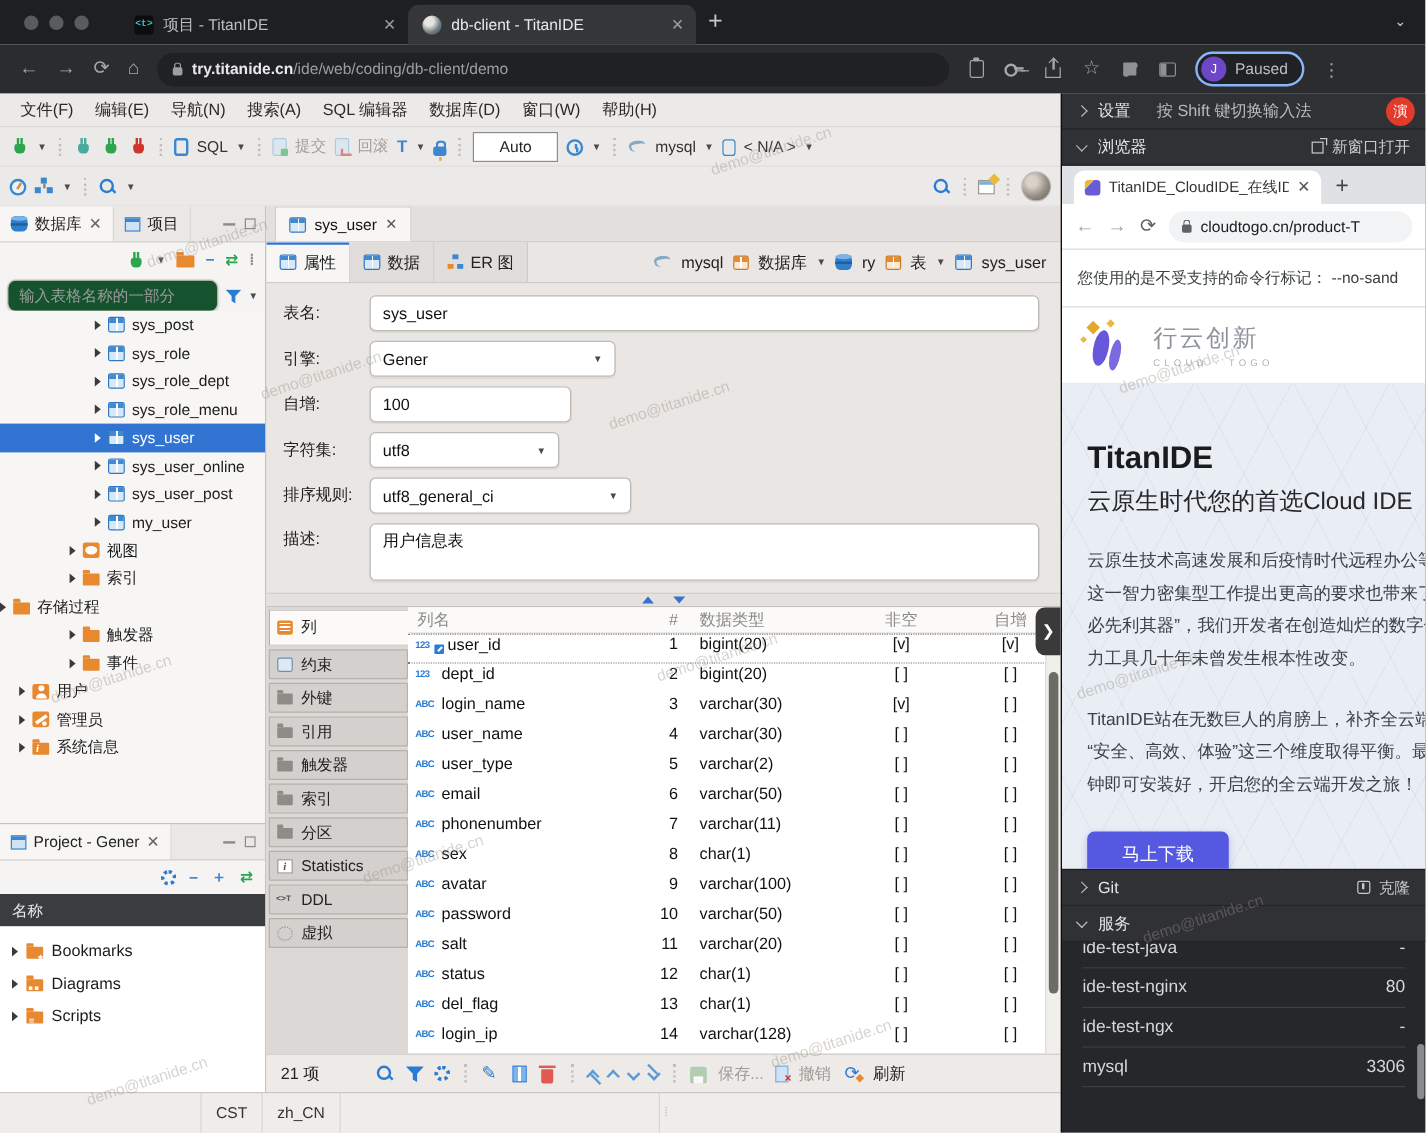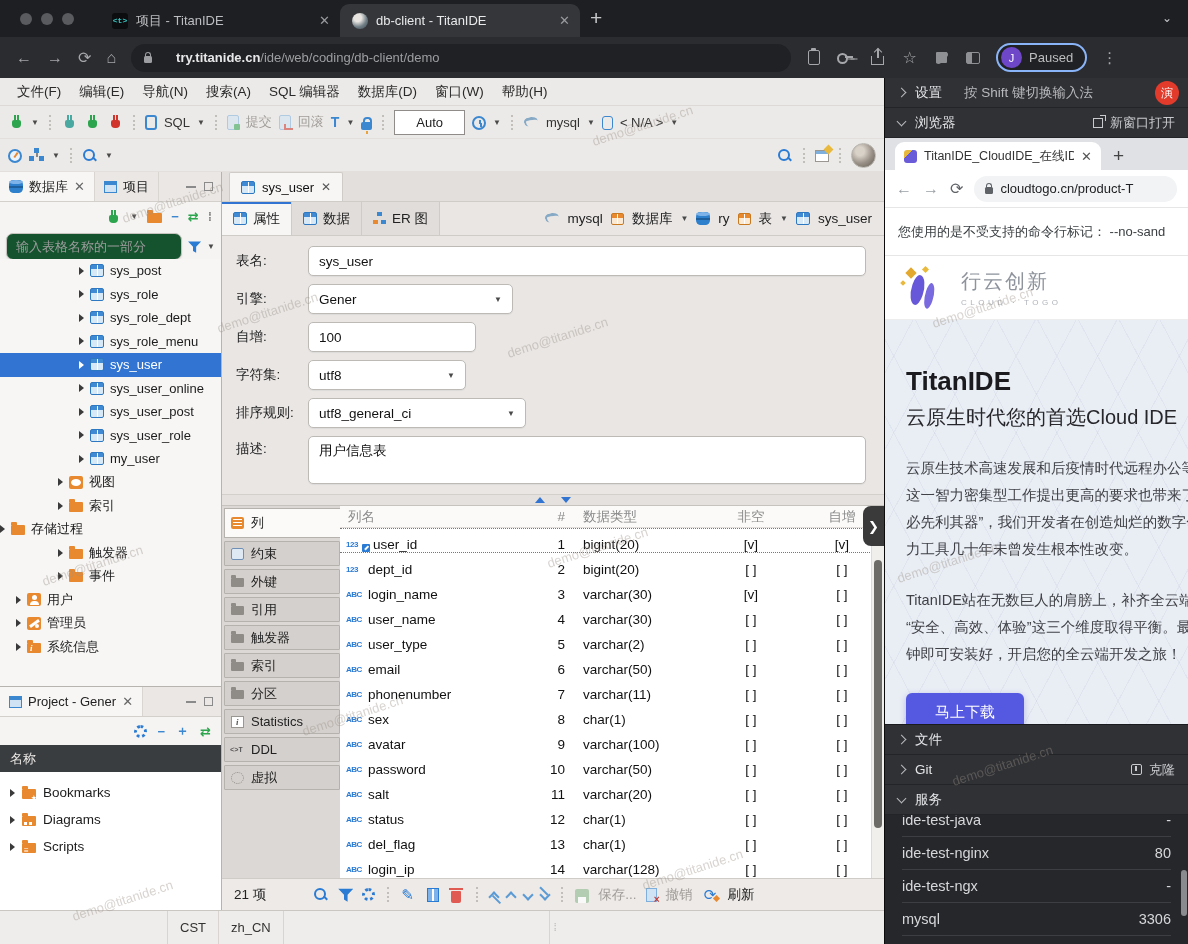--- a/index.html
+++ b/index.html
@@ -15,21 +15,21 @@
   .btab .ttl{flex:1;white-space:nowrap;overflow:hidden}
   .btab.active{background:#35363a;border-radius:9px 9px 0 0;color:#e8e9ea}
   .fav{width:16px;height:16px;border-radius:3px;flex:none;display:flex;align-items:center;justify-content:center}
   .fav-t{background:#0c0d0f;color:#35c3c0;font:bold 8px "Liberation Mono","DejaVu Sans Mono",monospace}
   .fav-db{border-radius:50%;background:radial-gradient(circle at 35% 30%,#e8e5e0 25%,#6f7d85 60%,#3c464d)}
   .tabx{color:#9a9b9e;font-size:13px;flex:none}
   .newtab-btn{color:#c6c7c9;font-size:21px;margin:0 0 7px 10px}
   .tabstrip-right{margin-left:auto;color:#c6c7c9;font-size:12px;padding:0 16px 12px 0}
   .urlbar{position:absolute;top:37px;left:0;right:0;height:41px;background:#2b2c2f;display:flex;align-items:center;gap:15px;padding:0 16px}
   .navic{color:#a6a7aa;font-size:16px;line-height:1}
-  .urlpill{width:660px;height:28px;background:#202124;border-radius:14px;display:flex;align-items:center;gap:24px;padding:0 13px;font-size:13px;color:#9d9ea1}
+  .urlpill{width:660px;height:28px;background:#202124;border-radius:14px;display:flex;align-items:center;gap:8px;padding:0 13px;font-size:13px;color:#9d9ea1}
   .urlpill b{color:#e8e8ea;font-weight:bold}
   .ic-lock{width:8px;height:7px;background:#9d9ea1;border-radius:1.5px;position:relative;margin-top:3px;flex:none}
   .ic-lock::before{content:"";position:absolute;top:-4px;left:1px;width:4px;height:4px;border:1.5px solid #9d9ea1;border-bottom:none;border-radius:3px 3px 0 0}
   .bi{width:17px;height:17px;position:relative;flex:none}
   .bi-clipboard{border:1.5px solid #a6a7aa;border-radius:2px;width:12px;height:15px;margin:1px 2px}
   .bi-clipboard::before{content:"";position:absolute;top:-3px;left:2px;width:5px;height:3px;background:#a6a7aa;border-radius:1px}
   .bi-key{margin-top:6px}
   .bi-key::before{content:"";position:absolute;left:0;top:1px;width:7px;height:7px;border:2px solid #a6a7aa;border-radius:50%}
   .bi-key::after{content:"";position:absolute;left:8px;top:4px;width:8px;height:2px;background:#a6a7aa;box-shadow:5px 2px 0 -0.5px #a6a7aa,2px 2px 0 -0.5px #a6a7aa}
   .bi-share{border:1.5px solid #a6a7aa;border-top:none;width:13px;height:9px;margin:6px 2px 0}
@@ -172,21 +172,21 @@
   .sti-cols::after{content:"";position:absolute;inset:2px;background:repeating-linear-gradient(180deg,#fff 0 1px,transparent 1px 3px)}
   .sti-brackets{border:1.5px solid #6f8fb5;border-radius:2px;background:#dfe9f4}
   .sti-gfolder{background:#8f8c88;border-radius:1px;height:9px;margin-top:2px}
   .sti-gfolder::before{content:"";position:absolute;top:-3px;left:0;width:5px;height:3px;background:#8f8c88;border-radius:1px 1px 0 0}
   .sti-stat{border:1px solid #9a9792;background:#fff}
   .sti-stat::after{content:"i";position:absolute;left:4px;top:0;color:#555;font:italic bold 9px/11px "Liberation Serif",serif}
   .sti-ddl::after{content:"<>T";position:absolute;left:-1px;top:1px;color:#555;font:bold 7px/10px "Liberation Mono","DejaVu Sans Mono",monospace}
   .sti-virtual{border:1.5px dotted #8f8c88;border-radius:50%}
   .cols-table{flex:1;background:#fff;position:relative;overflow:hidden;font-size:13.5px;color:#111}
   .chead{display:flex;height:22px;color:#8a8a8a;background:#fbfaf9;border-bottom:1px solid #e0ddda;align-items:center}
-  .crow{display:flex;height:25px;align-items:flex-end;border-top:1px solid transparent;border-bottom:1px solid transparent}
+  .crow{display:flex;height:25px;align-items:flex-start;border-top:1px solid transparent;border-bottom:1px solid transparent}
   .crow.selected{border-top:1px dotted #777;border-bottom:1px dotted #777}
   .c-name{width:135px;padding-left:6px;display:flex;align-items:center;gap:3px;overflow:hidden;white-space:nowrap}
   .c-num{width:100px;text-align:right;padding-right:10px}
   .c-type{width:127px;padding-left:8px}
   .c-nn{width:98px;text-align:center}
   .c-ai{width:84px;text-align:center}
   .chead .c-name{padding-left:8px}
   .dticon{font:bold 8px/13px "Liberation Sans",sans-serif;color:#2a7bd4;width:19px;flex:none;letter-spacing:-0.5px}
   .keybadge{width:8px;height:8px;background:#2a7bd4;border-radius:1px;position:relative;flex:none;margin-left:-6px;margin-top:8px}
   .keybadge::after{content:"";position:absolute;left:1.5px;top:3px;width:5px;height:1.5px;background:#fff;transform:rotate(-45deg)}
@@ -433,25 +433,20 @@
               <span>sys_user_online</span>
             </div>
             <div class="trow" style="padding-left: 79px;">
               <span class="tri"></span>
               <span class="tic tic-table"></span>
               <span>sys_user_post</span>
             </div>
             <div class="trow" style="padding-left: 79px;">
               <span class="tri"></span>
               <span class="tic tic-table"></span>
-              <span>sys_user_role</span>
-            </div>
-            <div class="trow" style="padding-left: 79px;">
-              <span class="tri"></span>
-              <span class="tic tic-table"></span>
               <span>my_user</span>
             </div>
             <div class="trow" style="padding-left: 58px;">
               <span class="tri"></span>
               <span class="tic tic-view"></span>
               <span>视图</span>
             </div>
             <div class="trow" style="padding-left: 58px;">
               <span class="tri"></span>
               <span class="tic tic-folder"></span>
@@ -899,24 +894,20 @@
             <div>“安全、高效、体验”这三个维度取得平衡。最</div>
             <div>钟即可安装好，开启您的全云端开发之旅！</div>
           </div>
         <span class="wp-btn">马上下载</span>
       </div>
     </div>
 
     <div class="r-bottom">
       <div class="r-row">
         <span class="chev"></span>
-        <span>文件</span>
-      </div>
-      <div class="r-row">
-        <span class="chev"></span>
         <span>Git</span>
         <span class="r-right">
           <span class="ic-clone"></span>
           <span>克隆</span>
         </span>
       </div>
       <div class="r-row">
         <span class="chev down"></span>
         <span>服务</span>
       </div>

